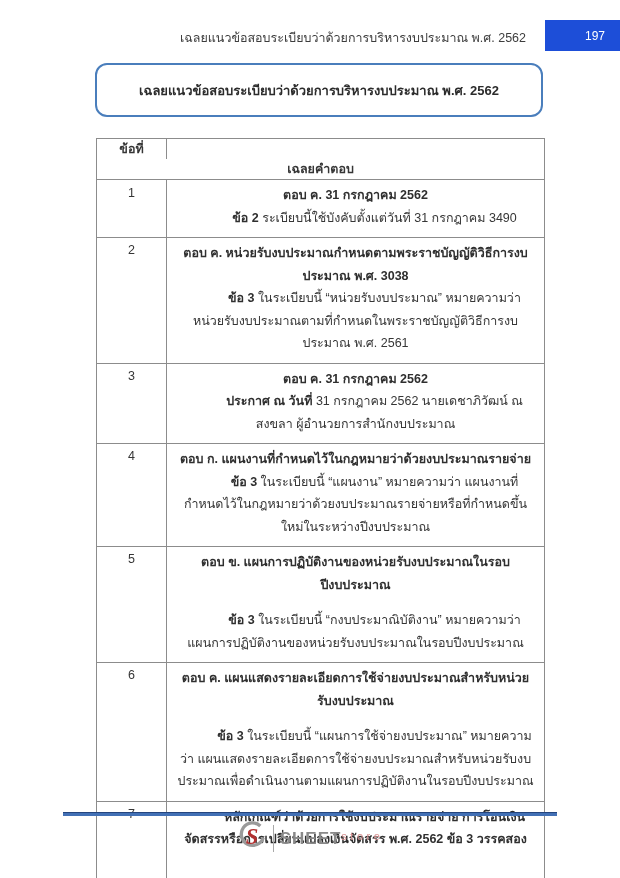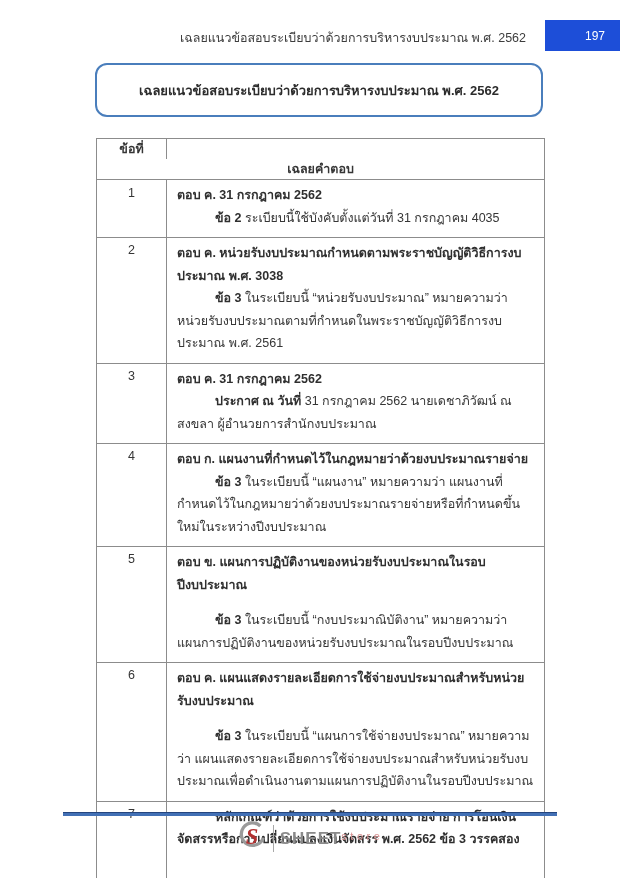--- a/index.html
+++ b/index.html
@@ -40,21 +40,21 @@
   .tbl-header .cell-head {
     display:flex; align-items:center; justify-content:center;
   }
   .cell-no {
     width:70px; flex-shrink:0; border-right:1px solid #8c8c8c;
     text-align:center; box-sizing:border-box; padding-top:5px;
   }
   .tbl-header .cell-no { padding-top:0; }
   .cell-head { flex:1; }
   .tbl-row { display:flex; border-top:1px solid #8c8c8c; }
-  .cell-ans { flex:1; padding:4px 10px 8px 10px; box-sizing:border-box; }
+  .cell-ans { flex:1; padding:4px 10px 8px 10px; box-sizing:border-box;text-align:center; }
   .cell-ans p { margin:0; line-height:22.5px; }
   .cell-ans b { color:#2f2f2f; }
   .ind1 { text-indent:38px; }
   .gap  { margin-top:13px !important; }
   #rows .tbl-row:nth-child(1) { min-height:50px; }
   #rows .tbl-row:nth-child(2) { min-height:83px; }
   #rows .tbl-row:nth-child(3) { min-height:64px; }
   #rows .tbl-row:nth-child(4) { min-height:70px; }
   #rows .tbl-row:nth-child(5) { min-height:78px; }
   #rows .tbl-row:nth-child(6) { min-height:102px; }
@@ -97,21 +97,21 @@
   <div class="answer-table">
     <div class="tbl-header">
       <div class="cell-no">ข้อที่</div>
       <div class="cell-head">เฉลยคำตอบ</div>
     </div>
     <div id="rows">
         <div class="tbl-row">
           <div class="cell-no">1</div>
           <div class="cell-ans">
             <p class=""><b>ตอบ ค. 31 กรกฎาคม 2562</b></p>
-            <p class="ind1"><b>ข้อ 2</b><span> ระเบียบนี้ใช้บังคับตั้งแต่วันที่ 31 กรกฎาคม 4035</span></p>
+            <p class="ind1"><b>ข้อ 2</b><span> ระเบียบนี้ใช้บังคับตั้งแต่วันที่ 31 กรกฎาคม 3490</span></p>
           </div>
         </div>
         <div class="tbl-row">
           <div class="cell-no">2</div>
           <div class="cell-ans">
             <p class=""><b>ตอบ ค. หน่วยรับงบประมาณกำหนดตามพระราชบัญญัติวิธีการงบประมาณ พ.ศ. 3038</b></p>
             <p class="ind1"><b>ข้อ 3</b><span> ในระเบียบนี้ “หน่วยรับงบประมาณ” หมายความว่า หน่วยรับงบประมาณตามที่กำหนดในพระราชบัญญัติวิธีการงบประมาณ พ.ศ. 2561</span></p>
           </div>
         </div>
         <div class="tbl-row">

